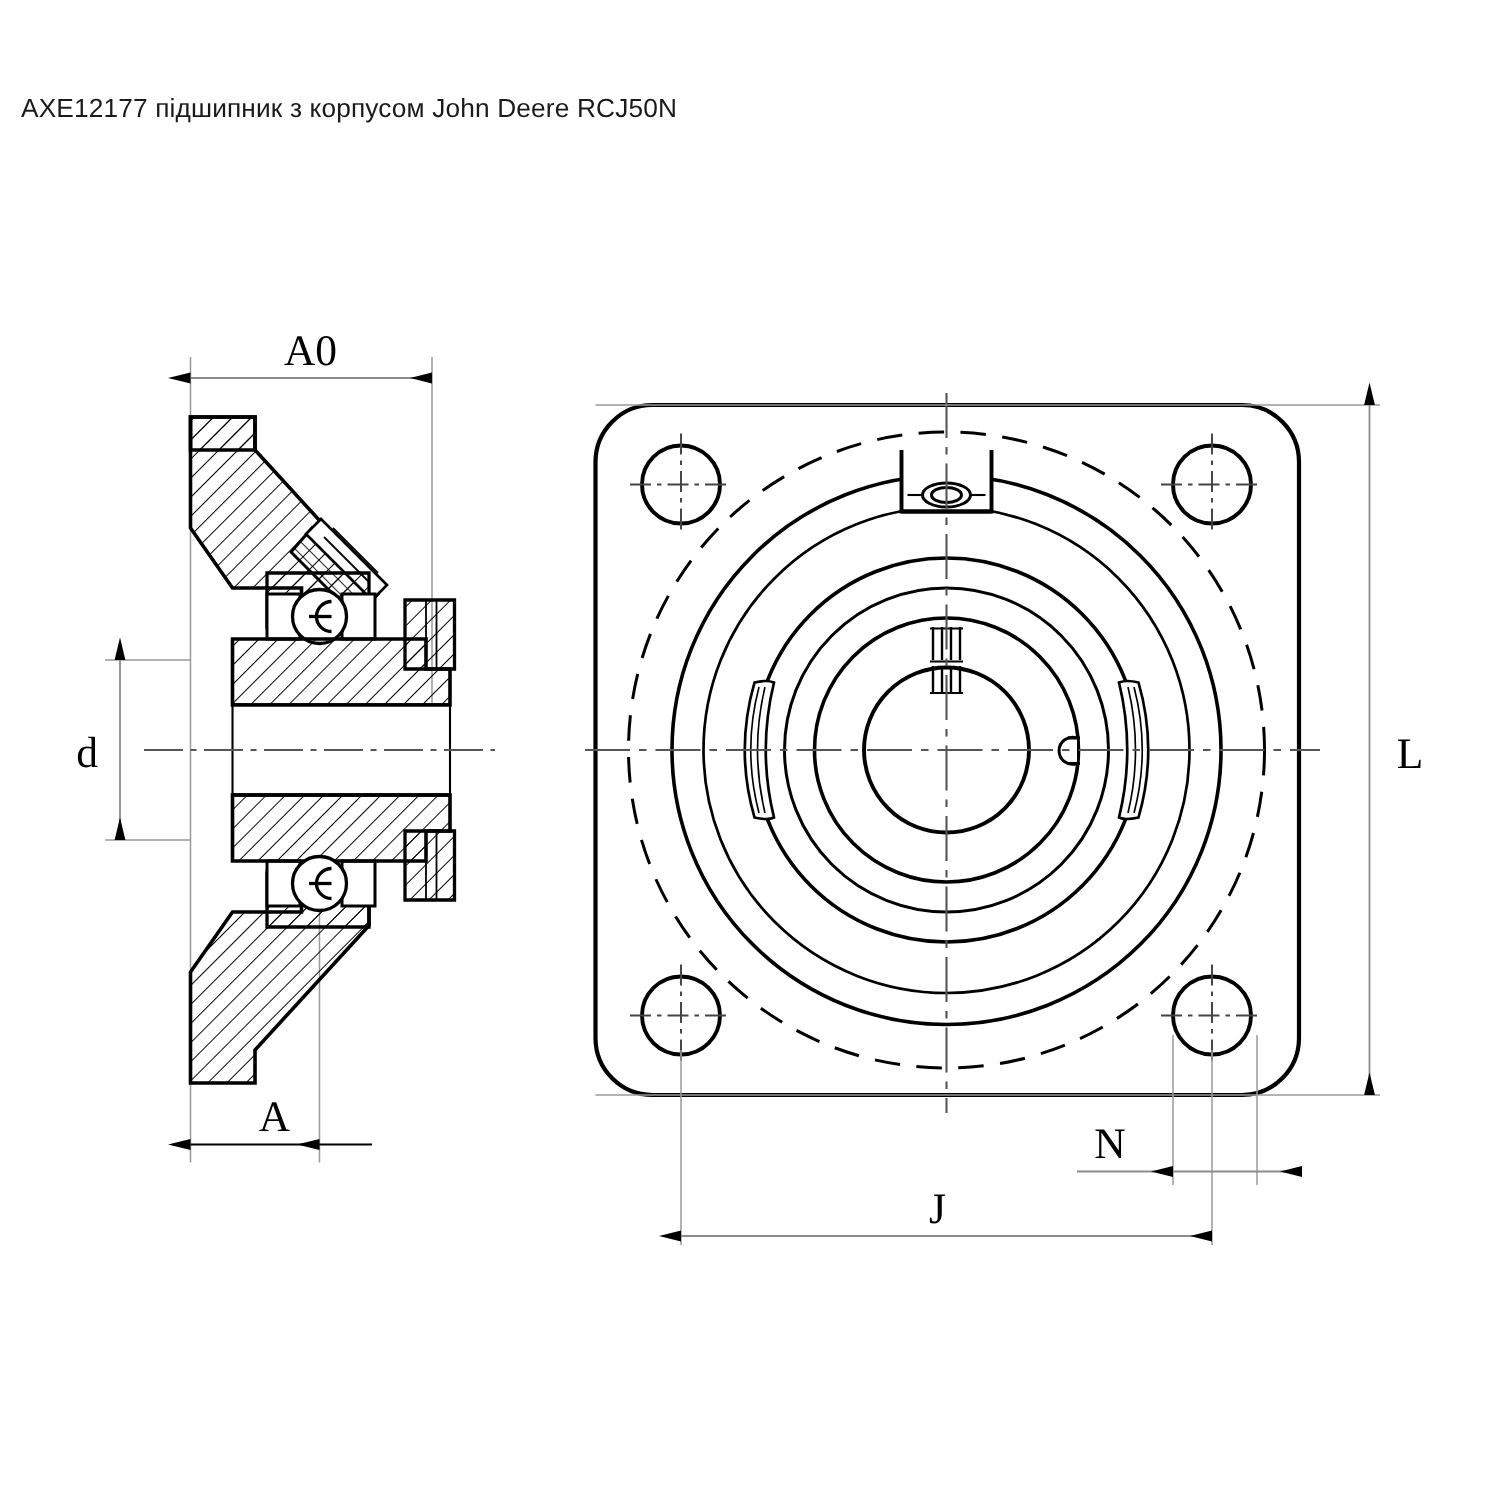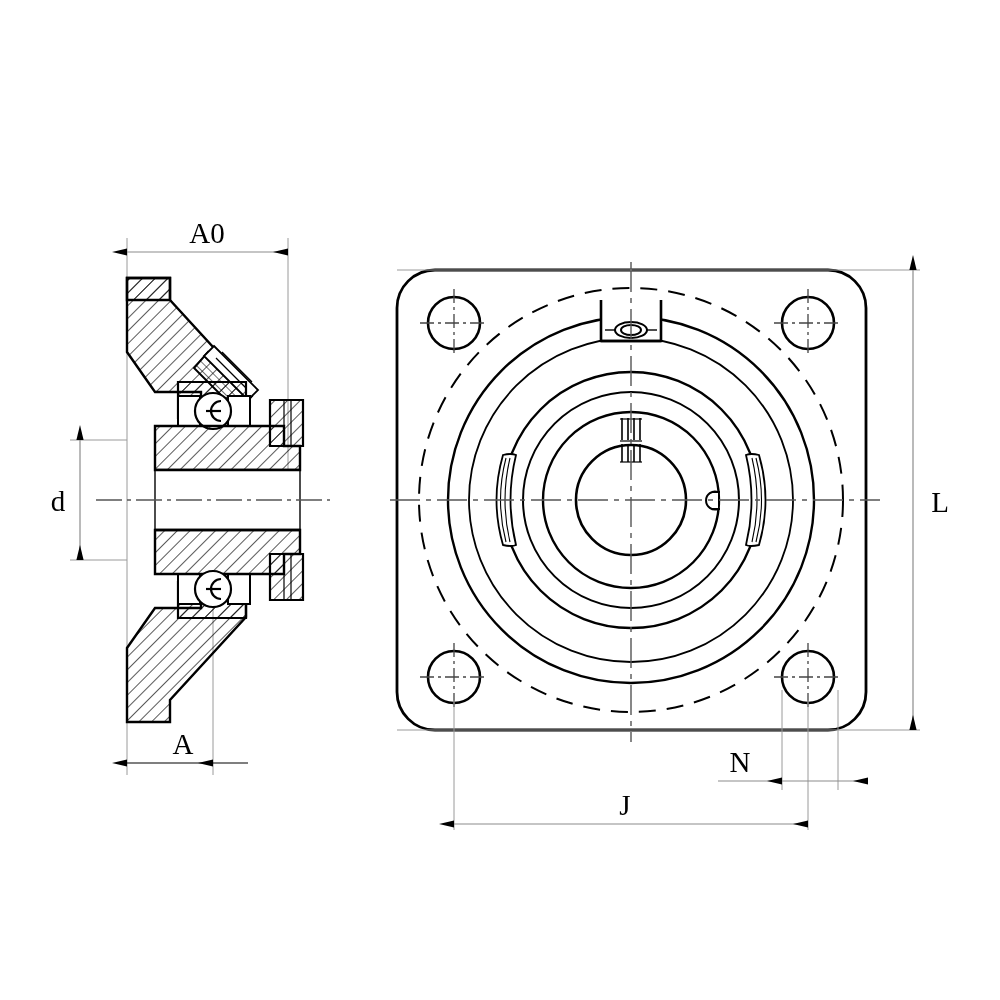--- a/index.html
+++ b/index.html
@@ -13,20 +13,21 @@
   }
   #drawing{position:absolute;left:0;top:0;width:1000px;height:1000px;}
   text{font-family:"Liberation Sans",sans-serif;fill:#000;}
   text.serif{font-family:"Liberation Serif",serif;}
 </style>
 </head>
 <body>
 
 <div id="page">
 
+  <div id="title">AXE12177 підшипник з корпусом John Deere RCJ50N</div>
 
   <svg id="drawing" viewBox="0 0 1000 1000">
     <defs>
 
       <pattern id="h45" width="9" height="9" patternTransform="rotate(45)" patternUnits="userSpaceOnUse">
         <line x1="0" y1="0" x2="0" y2="9" stroke="#000" stroke-width="1.3"></line>
       </pattern>
       <pattern id="h135" width="9" height="9" patternTransform="rotate(-45)" patternUnits="userSpaceOnUse">
         <line x1="0" y1="0" x2="0" y2="9" stroke="#000" stroke-width="1.3"></line>
       </pattern>

